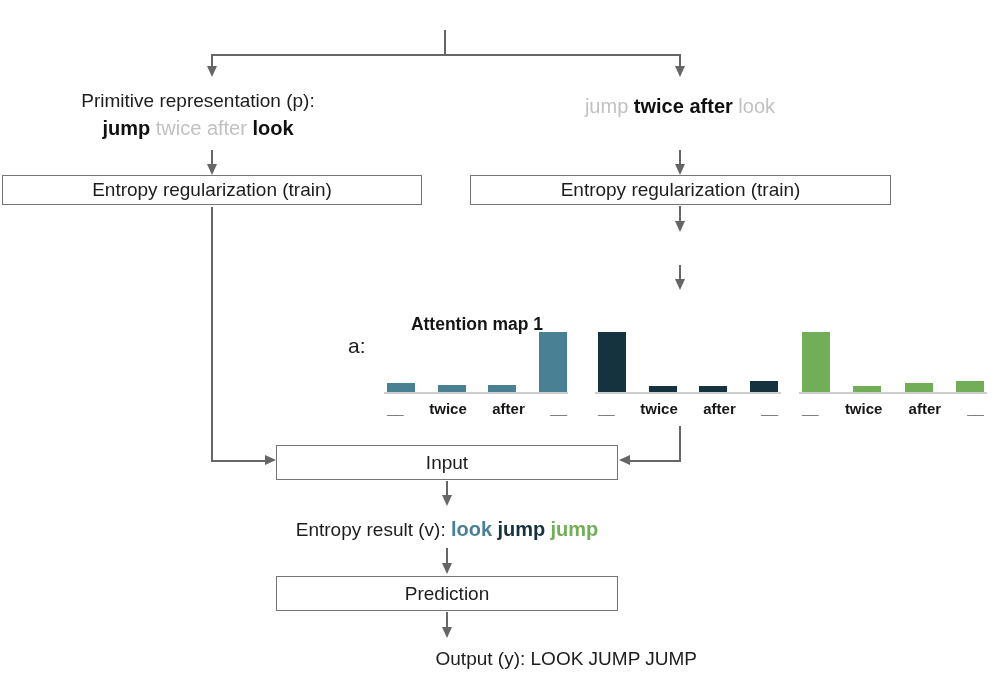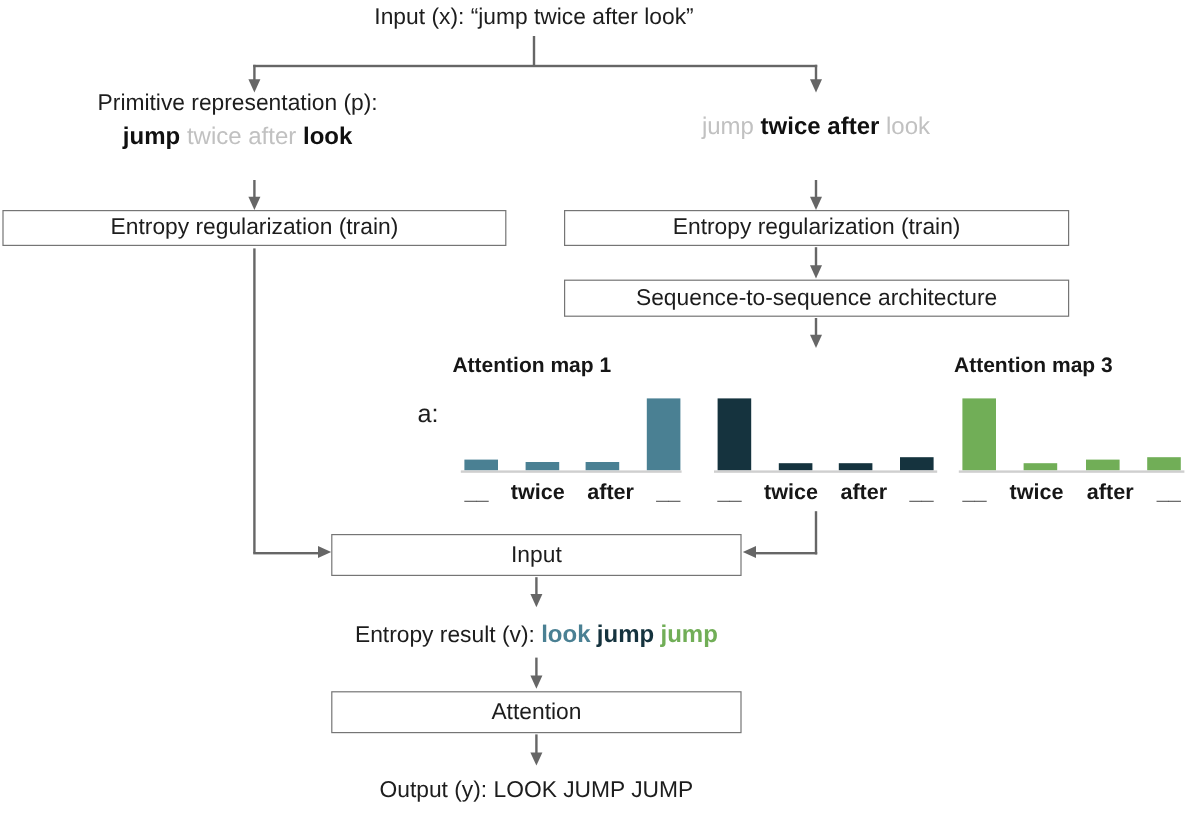--- a/index.html
+++ b/index.html
@@ -21,47 +21,46 @@
   .hline{position:absolute;height:2px;background:#666666;}
   .arr-down{position:absolute;width:0;height:0;
     border-left:5px solid transparent;border-right:5px solid transparent;
     border-top:11px solid #666666;}
   .arr-right{position:absolute;width:0;height:0;
     border-top:5.5px solid transparent;border-bottom:5.5px solid transparent;
     border-left:11px solid #666666;}
   .arr-left{position:absolute;width:0;height:0;
     border-top:5.5px solid transparent;border-bottom:5.5px solid transparent;
     border-right:11px solid #666666;}
-  .chart-title{position:absolute;font-weight:bold;font-size:17.5px;color:#161616;}
+  .chart-title{position:absolute;text-align:center;font-weight:bold;font-size:17.5px;color:#161616;margin-top:20px;}
   .bars{position:absolute;display:flex;justify-content:space-between;align-items:flex-end;}
   .bar{width:28px;}
   .baseline{position:absolute;height:2px;background:#cfcfcf;}
   .cats{position:absolute;display:flex;justify-content:space-between;
-    font-weight:bold;font-size:18px;color:#161616;}
+    font-weight:bold;font-size:15px;color:#161616;}
   .a-label{position:absolute;font-size:21px;color:#1d1d1d;}
   .mr-word{font-weight:bold;font-size:20px;}
   .mr-teal{color:#4a8093;}
   .mr-navy{color:#15333e;}
   .mr-green{color:#71ae57;}
 </style>
 </head>
 <body>
 
 <div id="canvas">
 
-  <div class="txt" style="left:195px;top:4px;width:500px;">Input (x): “jump twice after look”</div>
 
   <div class="vline" style="left:444px;top:30px;height:25px;"></div>
   <div class="hline" style="left:211px;top:54px;width:470px;"></div>
   <div class="vline" style="left:211px;top:54px;height:13px;"></div>
   <div class="arr-down" style="left:207px;top:66px;"></div>
   <div class="vline" style="left:679px;top:54px;height:13px;"></div>
   <div class="arr-down" style="left:675px;top:66px;"></div>
 
-  <div class="txt" style="left:28px;top:76px;width:340px;">
+  <div class="txt" style="left:28px;top:90px;width:340px;">
     <div class="rep-title">Primitive representation (p):</div>
     <div class="rep-words">
       <span class="w-strong">jump</span>
       <span class="w-gray">twice</span>
       <span class="w-gray">after</span>
       <span class="w-strong">look</span>
     </div>
   </div>
 
   <div class="txt" style="left:510px;top:90px;width:340px;">
@@ -79,21 +78,20 @@
   <div class="box" style="left:2px;top:175px;width:418px;height:28px;">Entropy regularization (train)</div>
 
   <div class="vline" style="left:679px;top:150px;height:16px;"></div>
   <div class="arr-down" style="left:675px;top:164px;"></div>
 
   <div class="box" style="left:470px;top:175px;width:419px;height:28px;">Entropy regularization (train)</div>
 
   <div class="vline" style="left:679px;top:206px;height:16px;"></div>
   <div class="arr-down" style="left:675px;top:221px;"></div>
 
-  <div class="box" style="left:470px;top:233px;width:419px;height:29px;">Sequence-to-sequence architecture</div>
 
   <div class="vline" style="left:679px;top:265px;height:15px;"></div>
   <div class="arr-down" style="left:675px;top:279px;"></div>
 
   <div class="a-label" style="left:348px;top:334px;">a:</div>
 
   <div class="chart-title" style="left:377px;top:294px;width:200px;">Attention map 1</div>
   <div class="bars" style="left:387px;top:330px;width:180px;height:62px;">
       <div class="bar" style="height: 9px; background: rgb(74, 128, 147);"></div>
       <div class="bar" style="height: 7px; background: rgb(74, 128, 147);"></div>
@@ -115,21 +113,20 @@
       <div class="bar" style="height: 11px; background: rgb(21, 51, 62);"></div>
     </div>
   <div class="baseline" style="left:595px;top:392px;width:186px;"></div>
   <div class="cats" style="left:598px;top:400px;width:180px;">
     <span>__</span>
     <span>twice</span>
     <span>after</span>
     <span>__</span>
   </div>
 
-  <div class="chart-title" style="left:795px;top:294px;width:200px;">Attention map 3</div>
   <div class="bars" style="left:802px;top:330px;width:182px;height:62px;">
       <div class="bar" style="height: 60px; background: rgb(113, 174, 87);"></div>
       <div class="bar" style="height: 6px; background: rgb(113, 174, 87);"></div>
       <div class="bar" style="height: 9px; background: rgb(113, 174, 87);"></div>
       <div class="bar" style="height: 11px; background: rgb(113, 174, 87);"></div>
     </div>
   <div class="baseline" style="left:799px;top:392px;width:188px;"></div>
   <div class="cats" style="left:802px;top:400px;width:182px;">
     <span>__</span>
     <span>twice</span>
@@ -153,20 +150,20 @@
   <div class="txt" style="left:147px;top:518px;width:600px;">
     <span>Entropy result (v):</span>
     <span class="mr-word mr-teal">look</span>
     <span class="mr-word mr-navy">jump</span>
     <span class="mr-word mr-green">jump</span>
   </div>
 
   <div class="vline" style="left:446px;top:548px;height:16px;"></div>
   <div class="arr-down" style="left:442px;top:563px;"></div>
 
-  <div class="box" style="left:276px;top:576px;width:340px;height:33px;">Attention</div>
+  <div class="box" style="left:276px;top:576px;width:340px;height:33px;">Prediction</div>
 
   <div class="vline" style="left:446px;top:612px;height:16px;"></div>
   <div class="arr-down" style="left:442px;top:627px;"></div>
 
-  <div class="txt" style="left:197px;top:648px;width:500px;">Output (y): LOOK JUMP JUMP</div>
+  <div class="txt" style="left:197px;top:648px;width:500px;text-align:right;">Output (y): LOOK JUMP JUMP</div>
 
 </div>
 
 </body></html>

